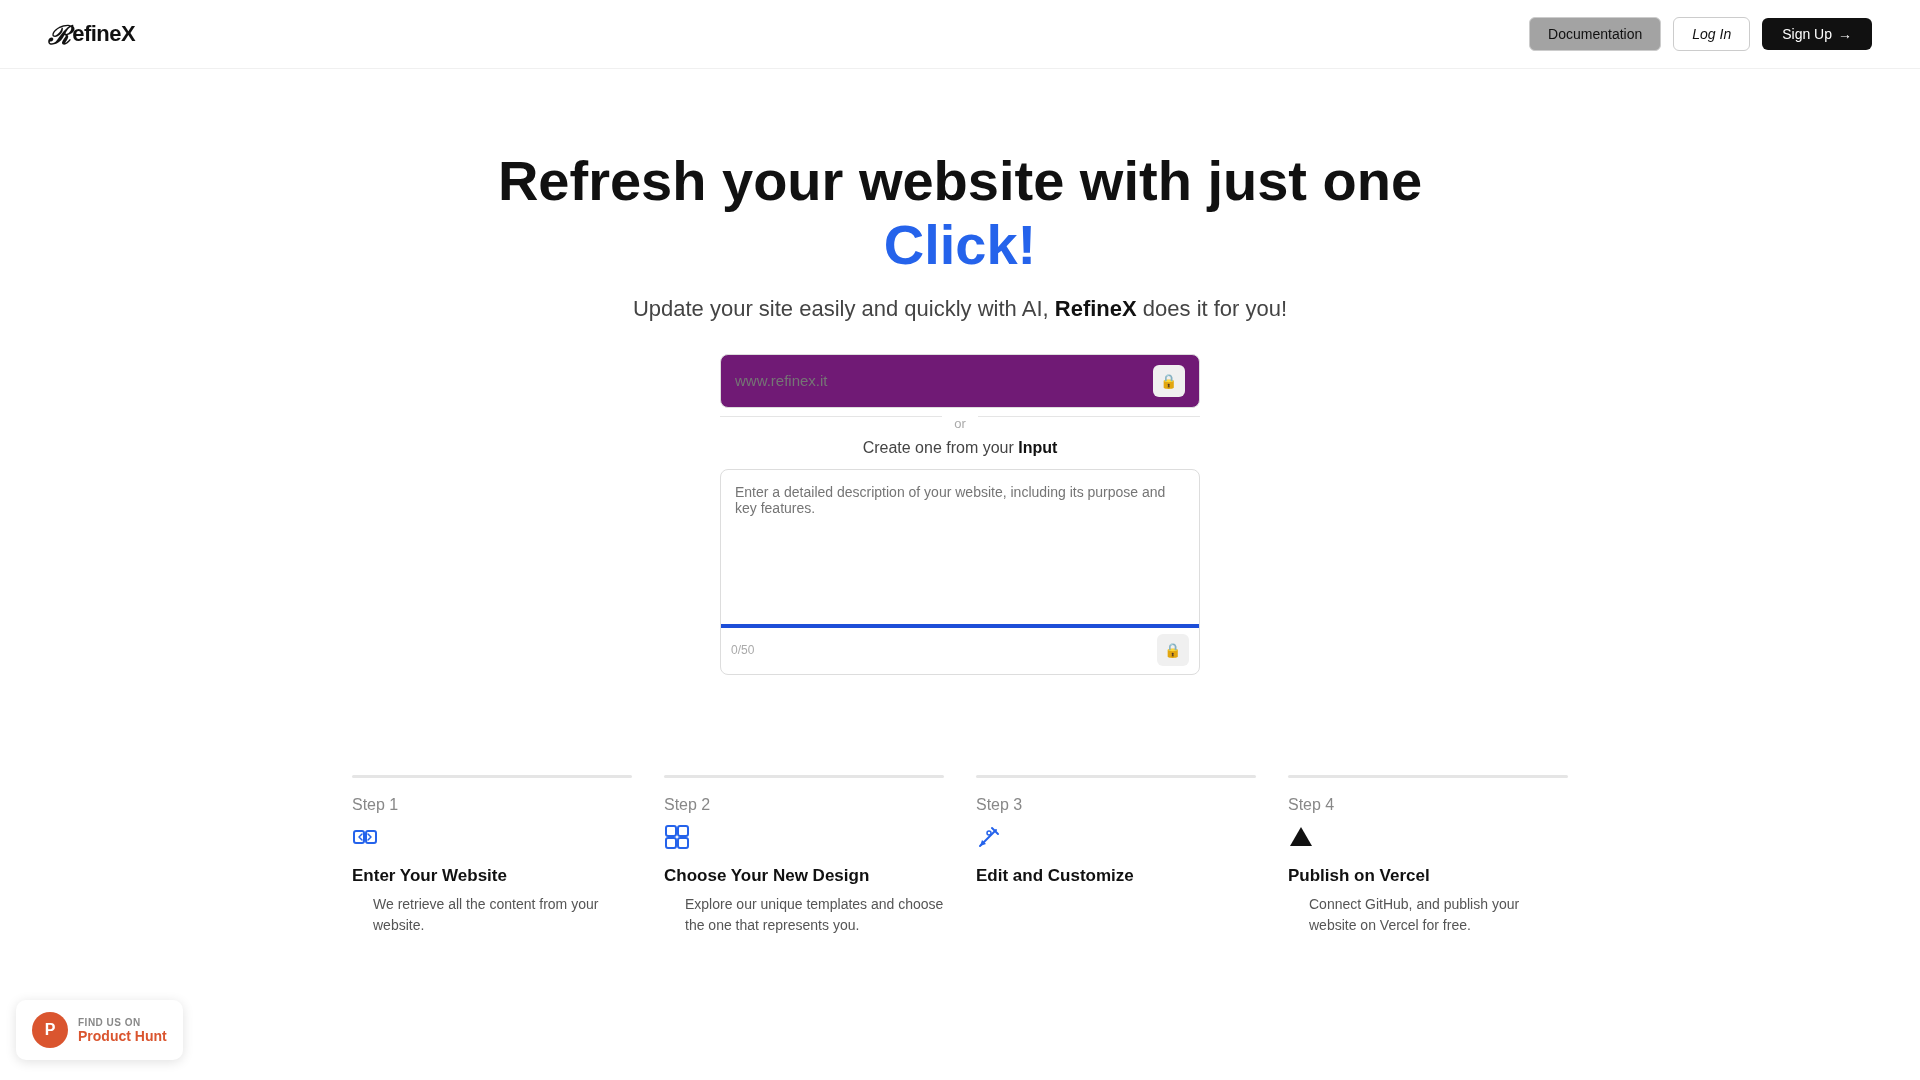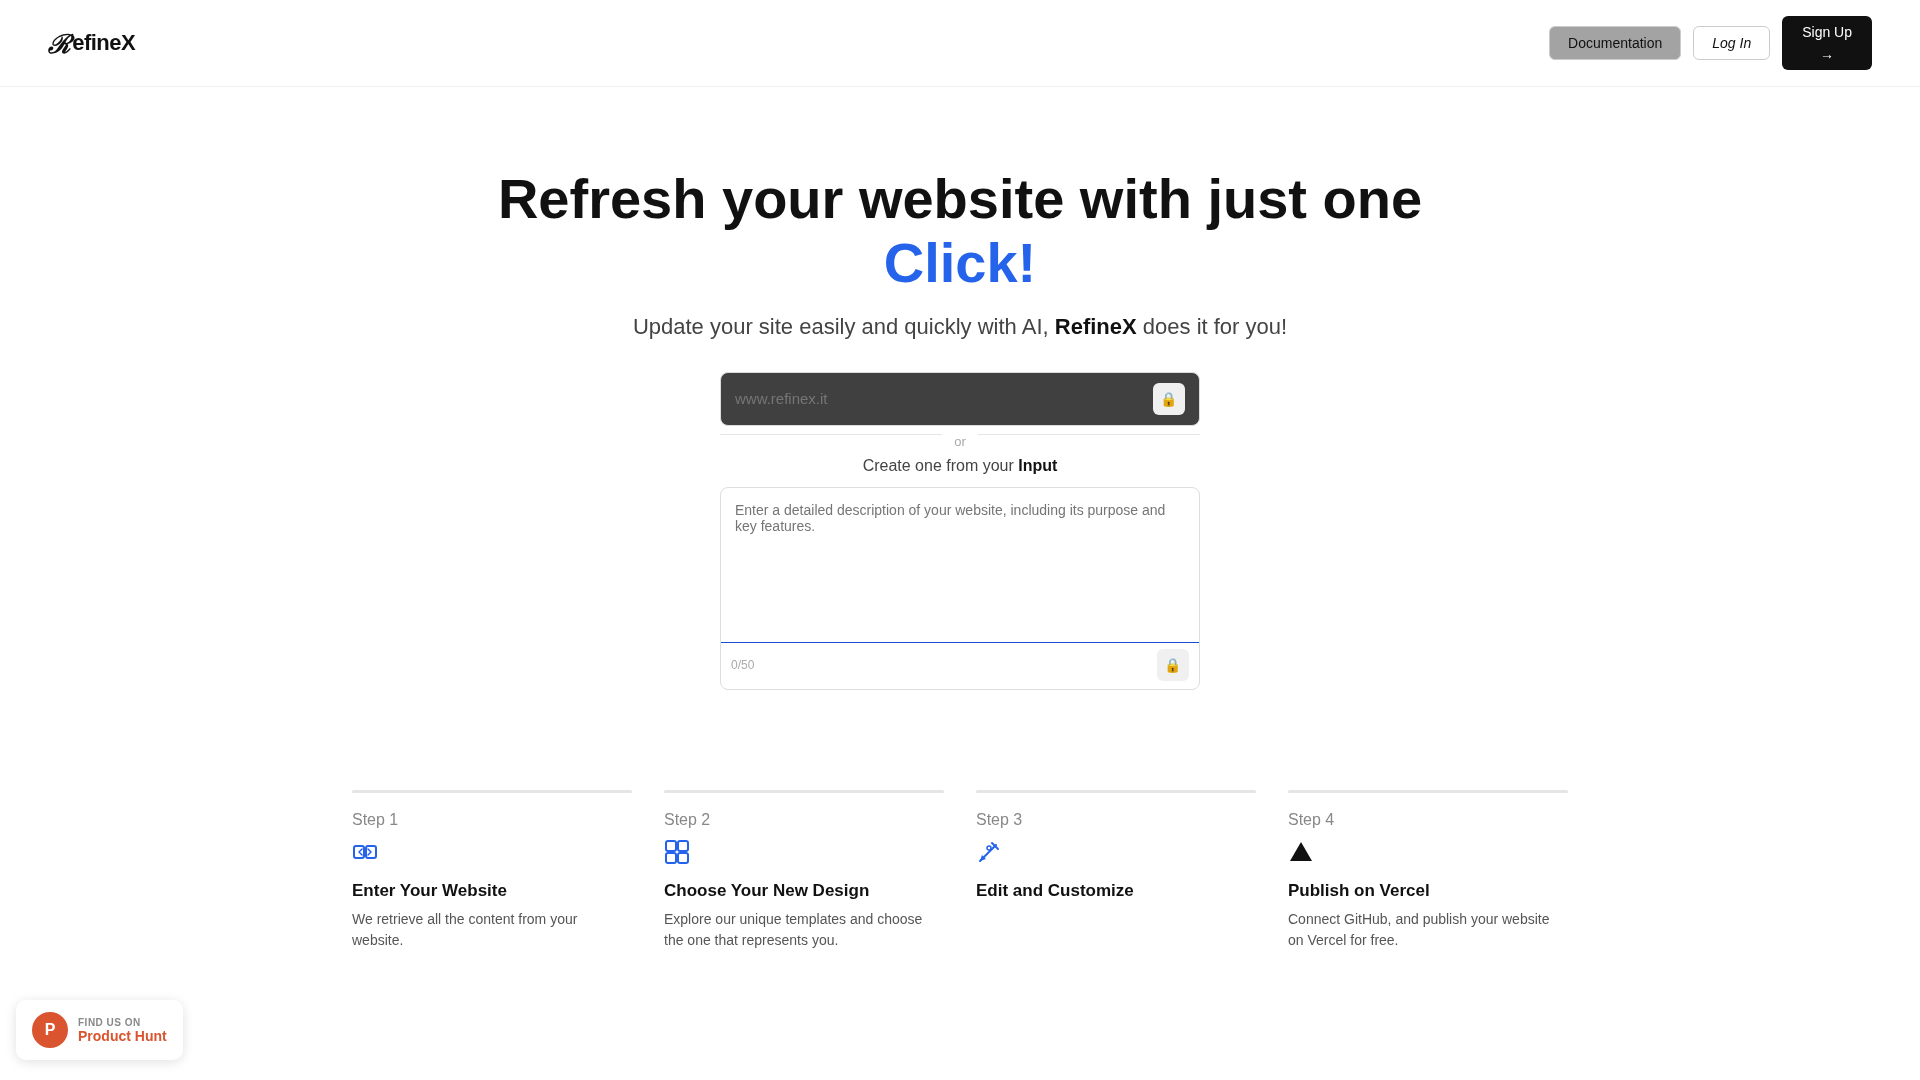--- a/index.html
+++ b/index.html
@@ -50,21 +50,20 @@
       padding: 8px 20px;
       border: none;
       border-radius: 6px;
       background: #111;
       color: #fff;
       font-size: 14px;
       cursor: pointer;
       display: flex;
       align-items: center;
       gap: 6px;
-      flex-direction: column;
     }
 
     
     .hero {
       text-align: center;
       padding: 80px 40px 40px;
     }
     .hero-title {
       font-size: 56px;
       font-weight: 800;
@@ -85,21 +84,21 @@
 
     
     .url-input-wrapper {
       margin: 32px auto 0;
       max-width: 480px;
       display: flex;
       align-items: center;
       border: 1px solid #ddd;
       border-radius: 8px;
       padding: 10px 14px;
-      background: #404040;
+      background: #701a75;
     }
     .url-input {
       flex: 1;
       border: none;
       outline: none;
       font-size: 15px;
       color: #999;
       background: transparent;
     }
     .lock-icon {
@@ -160,21 +159,21 @@
       color: #999;
       resize: none;
       background: transparent;
       font-family: inherit;
     }
     .textarea-footer {
       display: flex;
       justify-content: space-between;
       align-items: center;
       padding: 6px 10px 8px;
-      border-top: 1px solid #1d4ed8;
+      border-top: 4px solid #1d4ed8;
       text-align: center;
     }
     .char-count {
       font-size: 12px;
       color: #aaa;
     }
 
     
     .steps-section {
       display: flex;
@@ -207,20 +206,21 @@
     .step-title {
       font-size: 17px;
       font-weight: 700;
       color: #111;
       margin-bottom: 8px;
     }
     .step-desc {
       font-size: 14px;
       color: #555;
       line-height: 1.55;
+      margin-left: 21px;
     }
 
     
     .icon-blue { color: #2563eb; }
     .icon-dark { color: #111; }
 
     
     .product-hunt-badge {
       position: fixed;
       bottom: 20px;

